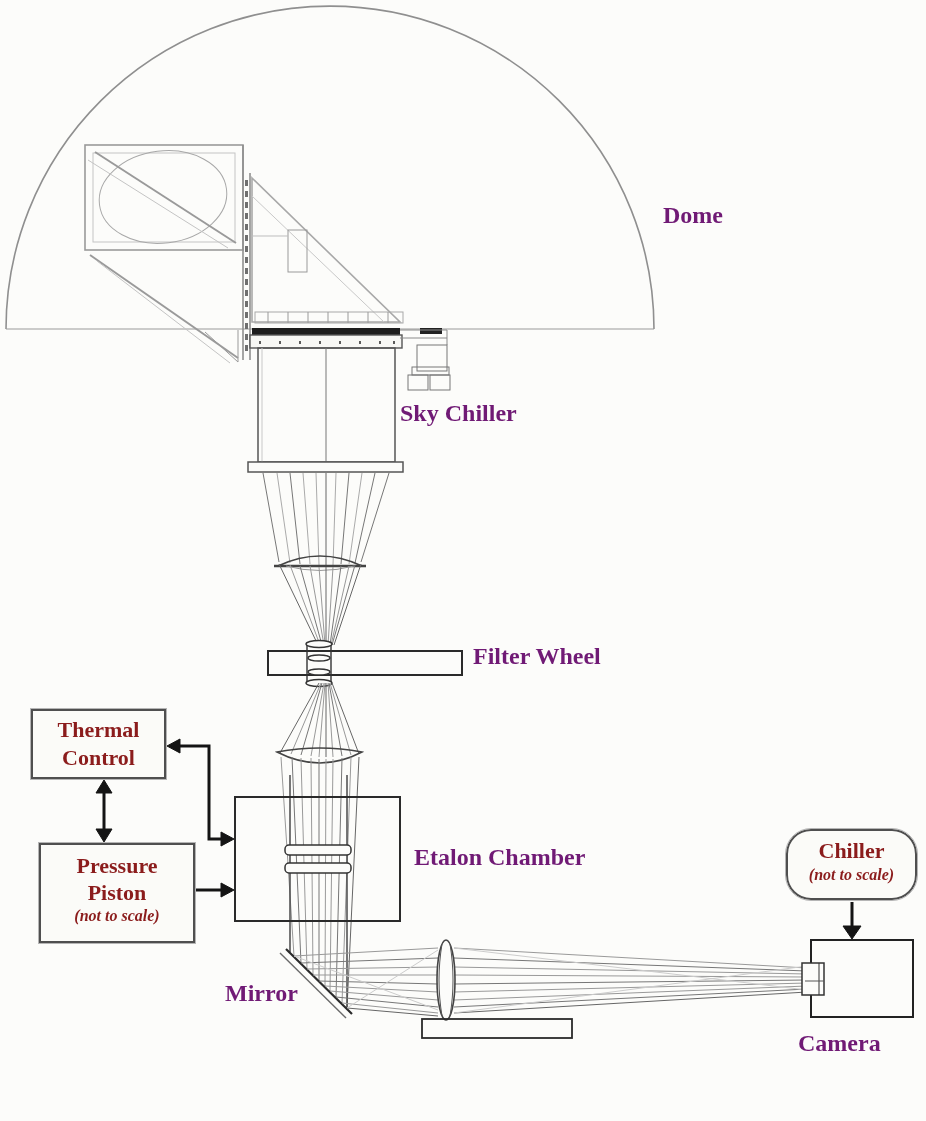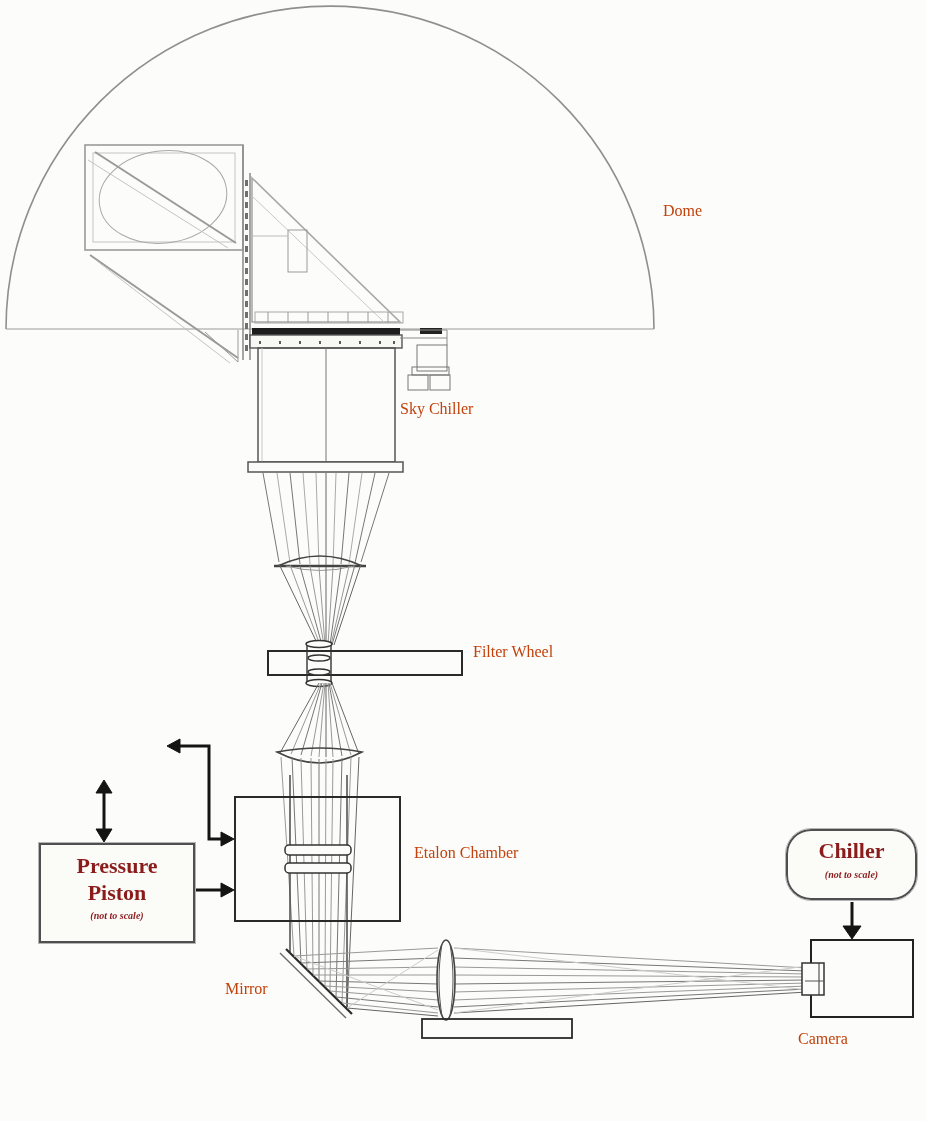--- a/index.html
+++ b/index.html
@@ -1,26 +1,26 @@
 <!DOCTYPE html>
 <html><head>
 <meta charset="utf-8">
 <style>
   html,body{margin:0;padding:0;background:#fcfcfa;}
   #canvas{position:relative;width:926px;height:1121px;background:#fcfcfa;overflow:hidden;
           font-family:"Liberation Serif", serif;}
   #schematic{position:absolute;left:0;top:0;z-index:1;}
-  .lbl{position:absolute;z-index:3;color:#c2410c;font-weight:normal;font-size:16px;
+  .lbl{position:absolute;z-index:3;color:#701a75;font-weight:bold;font-size:24px;
        white-space:nowrap;line-height:1.05;}
   .lbl-center{text-align:center;white-space:normal;}
   .cbox{position:absolute;z-index:3;box-sizing:border-box;background:#fbfbf8;
         border:2px solid #4f4f4f;outline:1px solid #b5b5b5;color:#8B1C1C;
         text-align:center;font-weight:bold;}
   .cbox .t{font-size:22px;line-height:28px;}
-  .cbox .note{font-size:10px;line-height:20px;font-style:italic;}
+  .cbox .note{font-size:16px;line-height:20px;font-style:italic;}
   #thermal-box{left:31px;top:709px;width:135px;height:70px;padding-top:5px;}
   #piston-box{left:39px;top:843px;width:156px;height:100px;padding-top:7px;}
   #piston-box .t{line-height:27px;}
   #chiller-box{left:786px;top:829px;width:131px;height:71px;padding-top:6px;border-radius:25px;}
   #dome-label{left:663px;top:203px;}
   #skyscanner-label{left:400px;top:401px;}
   #filterwheel-label{left:473px;top:644px;}
   #etalon-label{left:414px;top:845px;}
   #mirror-label{left:225px;top:981px;}
   #lensfocus-label{left:375px;top:1050px;width:250px;}
@@ -243,20 +243,24 @@
 
   <div class="lbl" id="dome-label">Dome</div>
   <div class="lbl" id="skyscanner-label">Sky Chiller</div>
   <div class="lbl" id="filterwheel-label">Filter Wheel</div>
   <div class="lbl" id="etalon-label">Etalon Chamber</div>
   <div class="lbl" id="mirror-label">Mirror</div>
   <div class="lbl lbl-center" id="lensfocus-label">
   </div>
   <div class="lbl" id="camera-label">Camera</div>
 
+  <div class="cbox" id="thermal-box">
+    <div class="t">Thermal</div>
+    <div class="t">Control</div>
+  </div>
 
   <div class="cbox" id="piston-box">
     <div class="t">Pressure</div>
     <div class="t">Piston</div>
     <div class="note">(not to scale)</div>
   </div>
 
   <div class="cbox" id="chiller-box">
     <div class="t">Chiller</div>
     <div class="note">(not to scale)</div>

